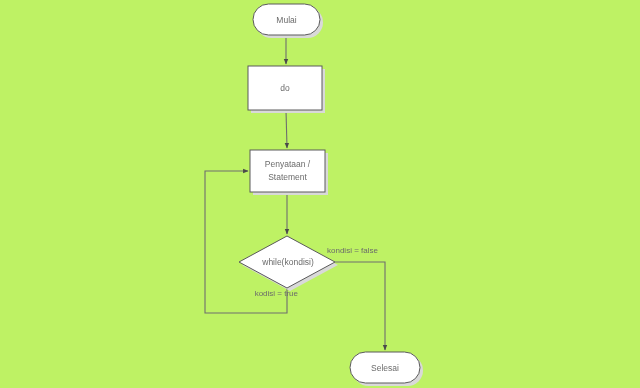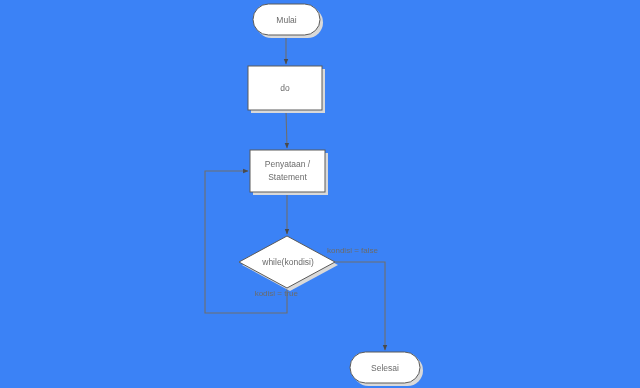--- a/index.html
+++ b/index.html
@@ -10,21 +10,21 @@
   body {
     width: 640px;
     height: 388px;
     font-family: "Liberation Sans", sans-serif;
     overflow: hidden;
   }
   #flowchart-canvas {
     position: relative;
     width: 640px;
     height: 388px;
-    background: #3b82f6;
+    background: #bef264;
   }
   svg#flow-svg {
     display: block;
     width: 640px;
     height: 388px;
   }
   .node-shape {
     fill: #ffffff;
     stroke: #5a5a5a;
     stroke-width: 1;

